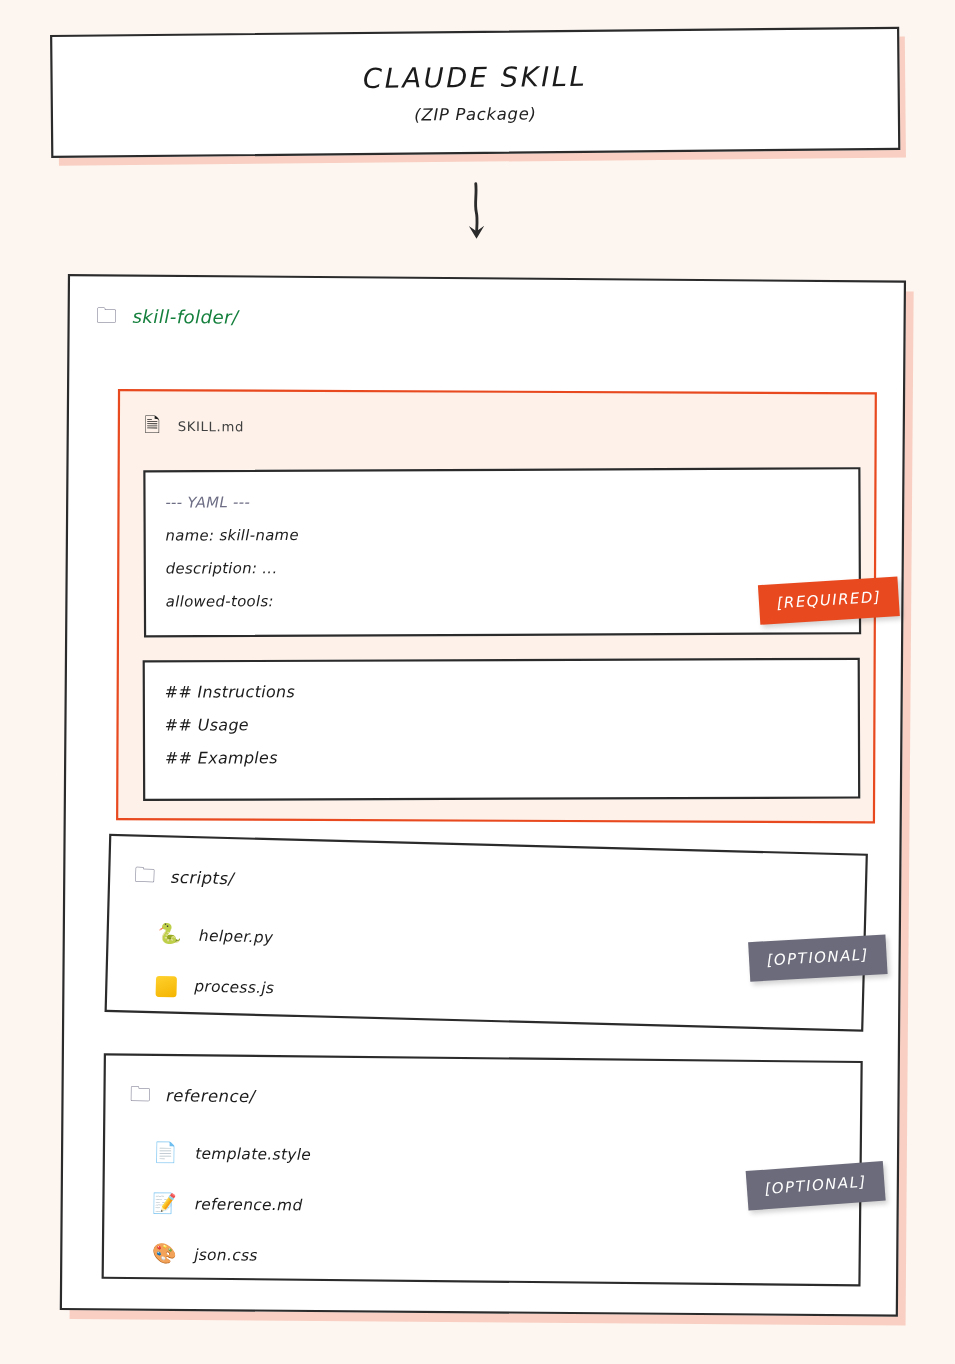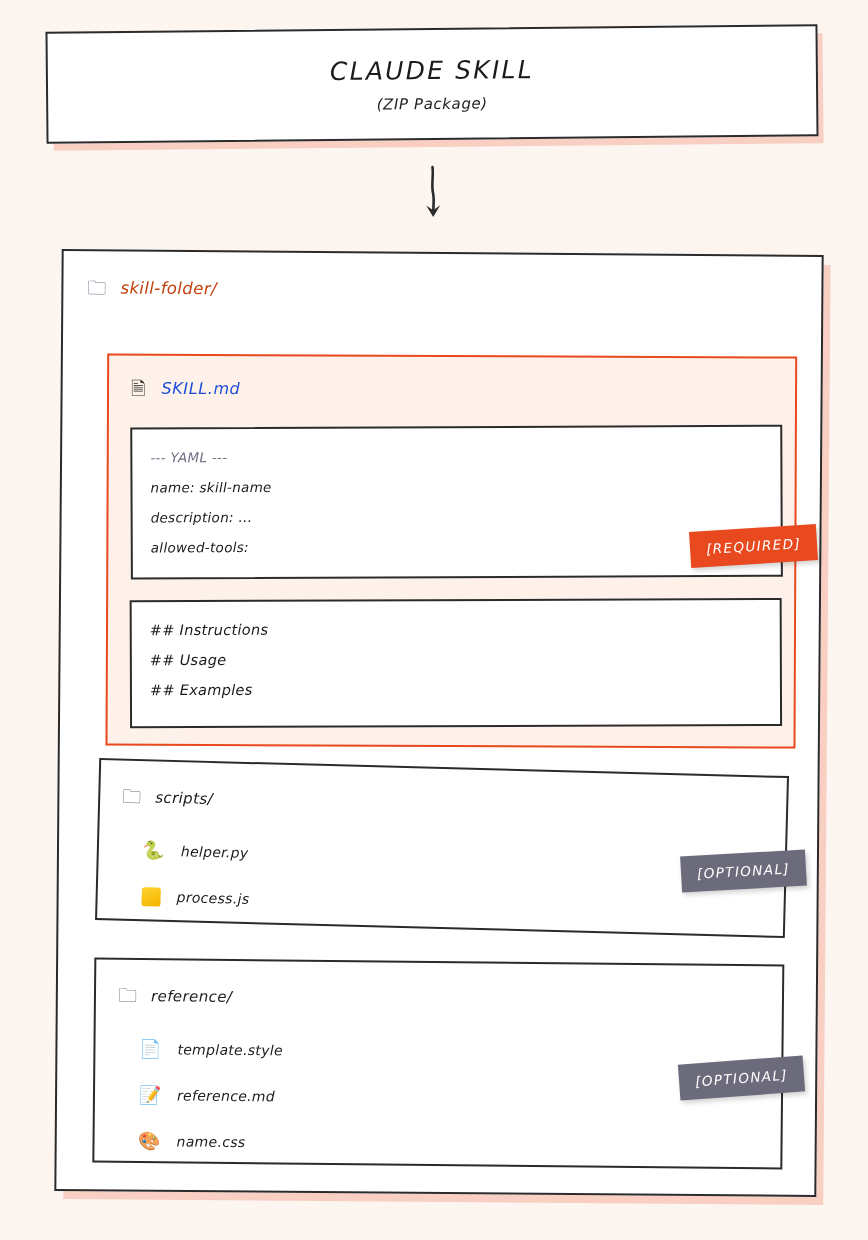--- a/index.html
+++ b/index.html
@@ -84,21 +84,21 @@
   }
   .folder-glyph {
     font-size: 19px;
     color: #6e6e86;
     line-height: 1;
   }
   #root-folder-label {
     font-family: "DejaVu Sans", sans-serif;
     font-style: italic;
     font-size: 16.5px;
-    color: #c2410c;
+    color: #15803d;
     letter-spacing: 0.4px;
   }
 
   
   #skill-panel {
     position: absolute;
     left: 45px;
     top: 101px;
     width: 690px;
     height: 392px;
@@ -115,23 +115,22 @@
     align-items: center;
     gap: 16px;
   }
   .doc-glyph {
     font-size: 18px;
     color: #1f1f1f;
     line-height: 1;
   }
   #skill-file-label {
     font-family: "DejaVu Sans", sans-serif;
-    font-style: italic;
-    font-size: 16px;
-    color: #1d4ed8;
+    font-size: 12px;
+    color: #404040;
     letter-spacing: 0.6px;
   }
 
   
   #yaml-box {
     position: absolute;
     left: 22px;
     top: 69px;
     width: 652px;
     height: 152px;
@@ -345,21 +344,21 @@
       <div class="file-row">
         <span class="file-emoji">📄</span>
         <span class="file-name">template.style</span>
       </div>
       <div class="file-row">
         <span class="file-emoji">📝</span>
         <span class="file-name">reference.md</span>
       </div>
       <div class="file-row">
         <span class="file-emoji">🎨</span>
-        <span class="file-name">name.css</span>
+        <span class="file-name">json.css</span>
       </div>
     </div>
   </div>
 </div>
 
 <div class="badge" id="badge-required">[REQUIRED]</div>
 <div class="badge" id="badge-optional-scripts">[OPTIONAL]</div>
 <div class="badge" id="badge-optional-resources">[OPTIONAL]</div>
 
 </body></html>

